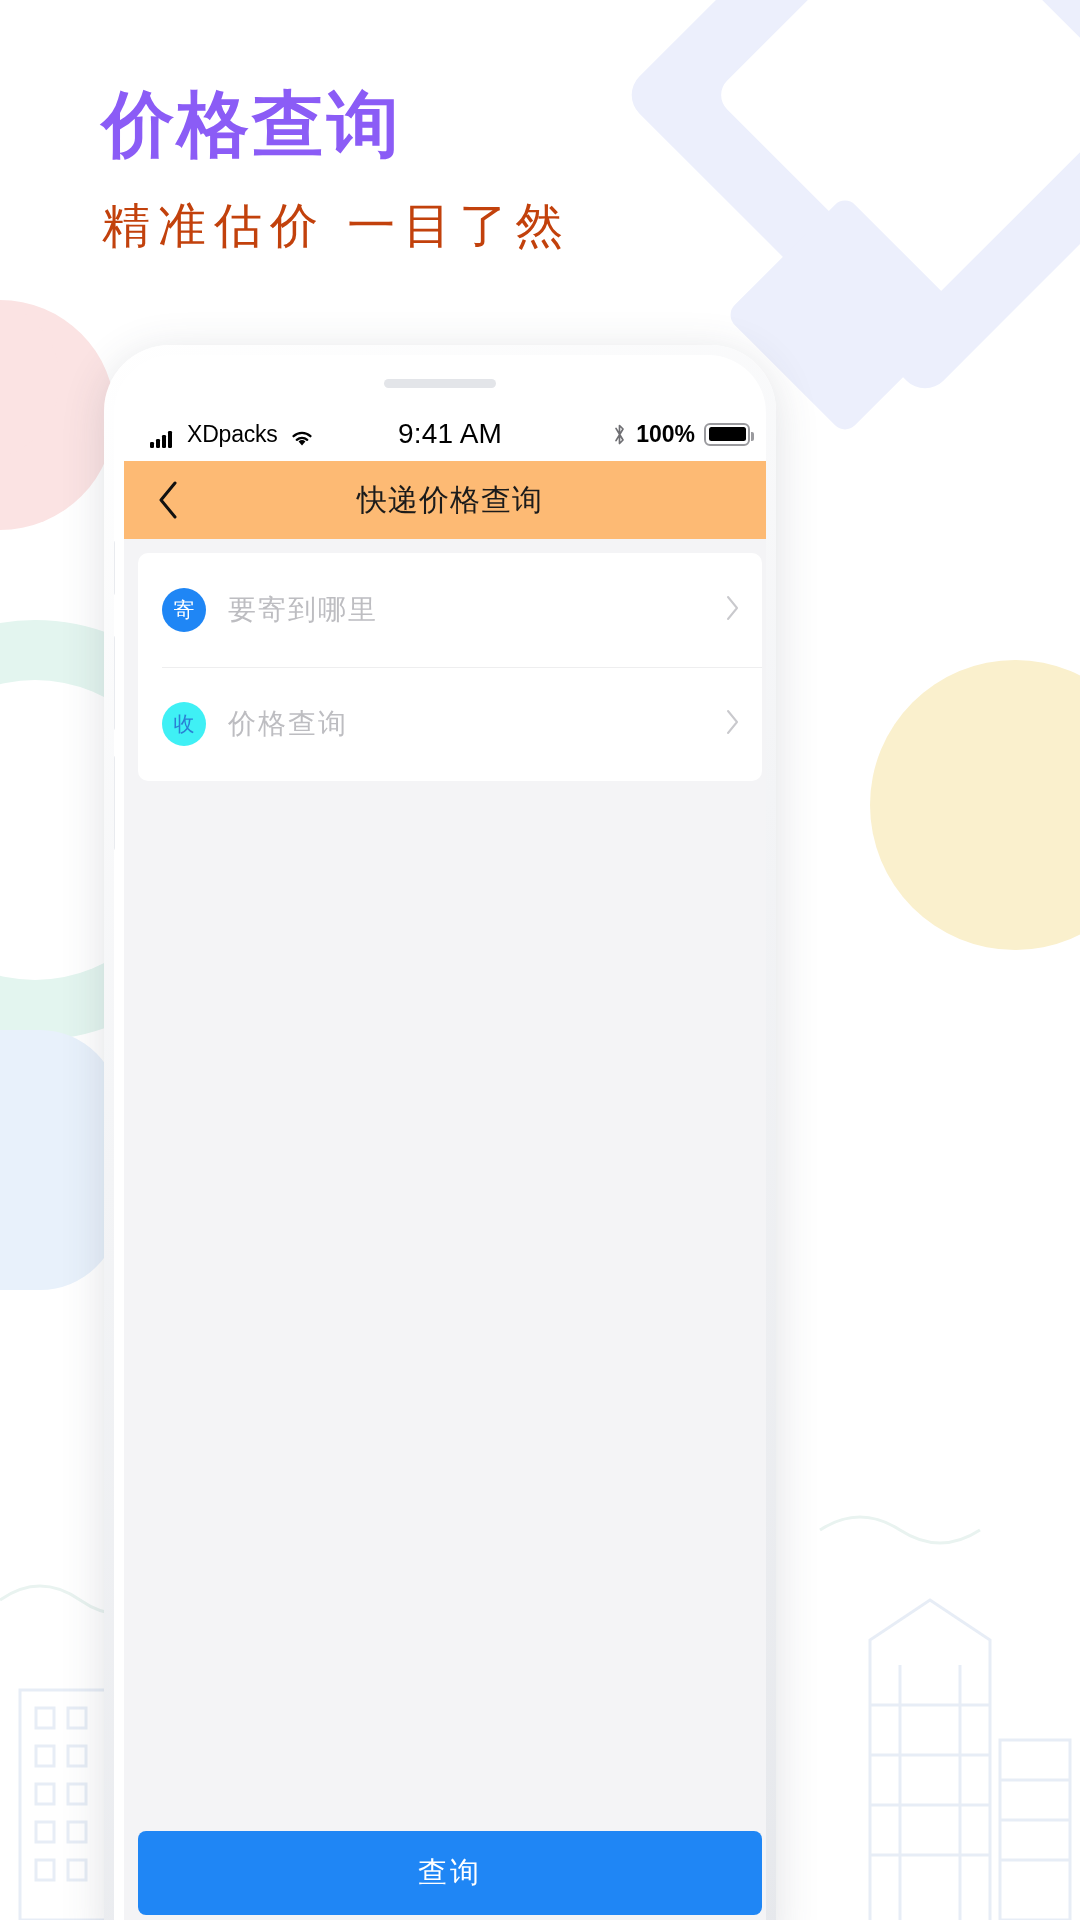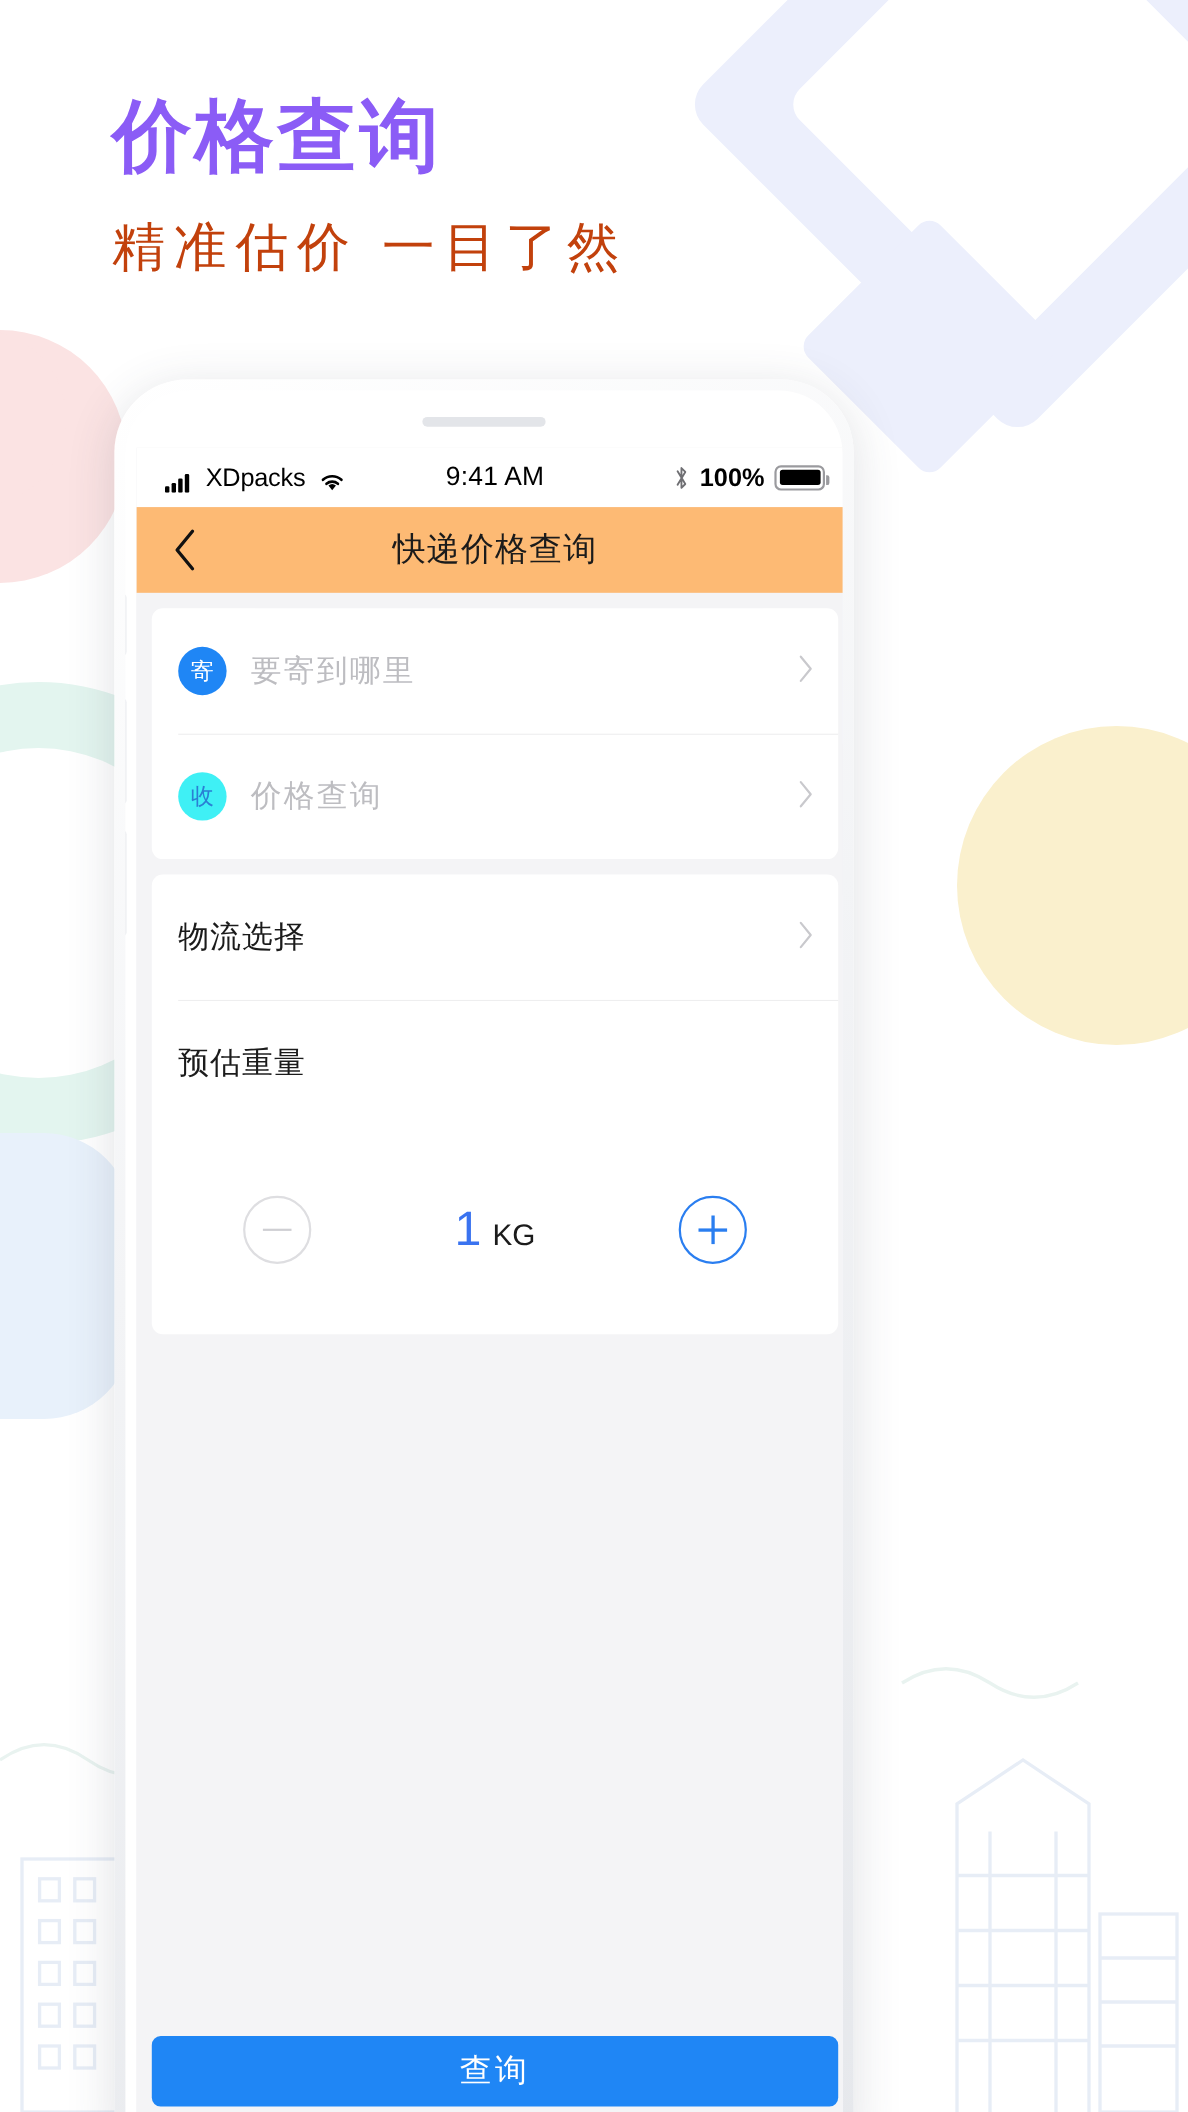--- a/index.html
+++ b/index.html
@@ -147,21 +147,21 @@
     padding: 0 26px;
     font-size: 23px; color: #000;
     position: relative;
     flex: 0 0 auto;
   }
   .sb-left { display: flex; align-items: flex-end; gap: 11px; }
   .sb-carrier { font-size: 23px; letter-spacing: -0.2px; }
   .sb-time {
     position: absolute; left: 50%; top: 50%;
     transform: translate(-50%,-50%);
-    font-size: 24px; font-weight: 500; letter-spacing: 0.2px;
+    font-size: 28px; font-weight: 500; letter-spacing: 0.2px;
   }
   .sb-right {
     margin-left: auto; display: flex; align-items: center; gap: 9px;
     font-size: 23px;
     font-weight: bold;
   }
   .battery {
     width: 46px; height: 23px;
     border: 2px solid #9a9a9e; border-radius: 6px;
     padding: 2.5px; position: relative;
@@ -247,21 +247,21 @@
     min-width: 150px; justify-content: center;
   }
   .weight-num { font-size: 44px; color: #3a73f0; font-weight: 400; }
   .weight-unit { font-size: 27px; color: #1b1b1b; }
 
   .submit-wrap {
     position: absolute; left: 0; right: 0; bottom: 0;
     padding: 0 14px 30px 14px;
   }
   .submit {
-    height: 64px; border-radius: 8px;
+    height: 84px; border-radius: 8px;
     background: #1f86f5; color: #ffffff;
     font-size: 29px; letter-spacing: 3px;
     display: flex; align-items: center; justify-content: center;
     border: none; width: 100%;
     font-family: inherit;
   }
 </style>
 </head>
 <body>
 
@@ -374,41 +374,20 @@
             <span class="badge badge-recv">收</span>
             <span class="row-ph">价格查询</span>
             <span class="chev">
               <svg width="15" height="26" viewBox="0 0 15 26">
                 <path d="M3 2 L12 13 L3 24" stroke="#c9c9cd" stroke-width="2" fill="none" stroke-linecap="round" stroke-linejoin="round"></path>
               </svg>
             </span>
           </div>
         </div>
 
-        <div class="card">
-          <div class="row">
-            <span class="row-label">物流选择</span>
-            <span class="chev">
-              <svg width="15" height="26" viewBox="0 0 15 26">
-                <path d="M3 2 L12 13 L3 24" stroke="#c9c9cd" stroke-width="2" fill="none" stroke-linecap="round" stroke-linejoin="round"></path>
-              </svg>
-            </span>
-          </div>
-          <div class="row">
-            <span class="row-label">预估重量</span>
-          </div>
-          <div class="stepper">
-            <span class="circle-btn circle-minus"></span>
-            <span class="weight-val">
-              <span class="weight-num">1</span>
-              <span class="weight-unit">KG</span>
-            </span>
-            <span class="circle-btn circle-plus"></span>
-          </div>
-        </div>
 
         <div class="submit-wrap">
           <button class="submit">查询</button>
         </div>
 
       </div>
     </div>
   </div>
 </div>
 

